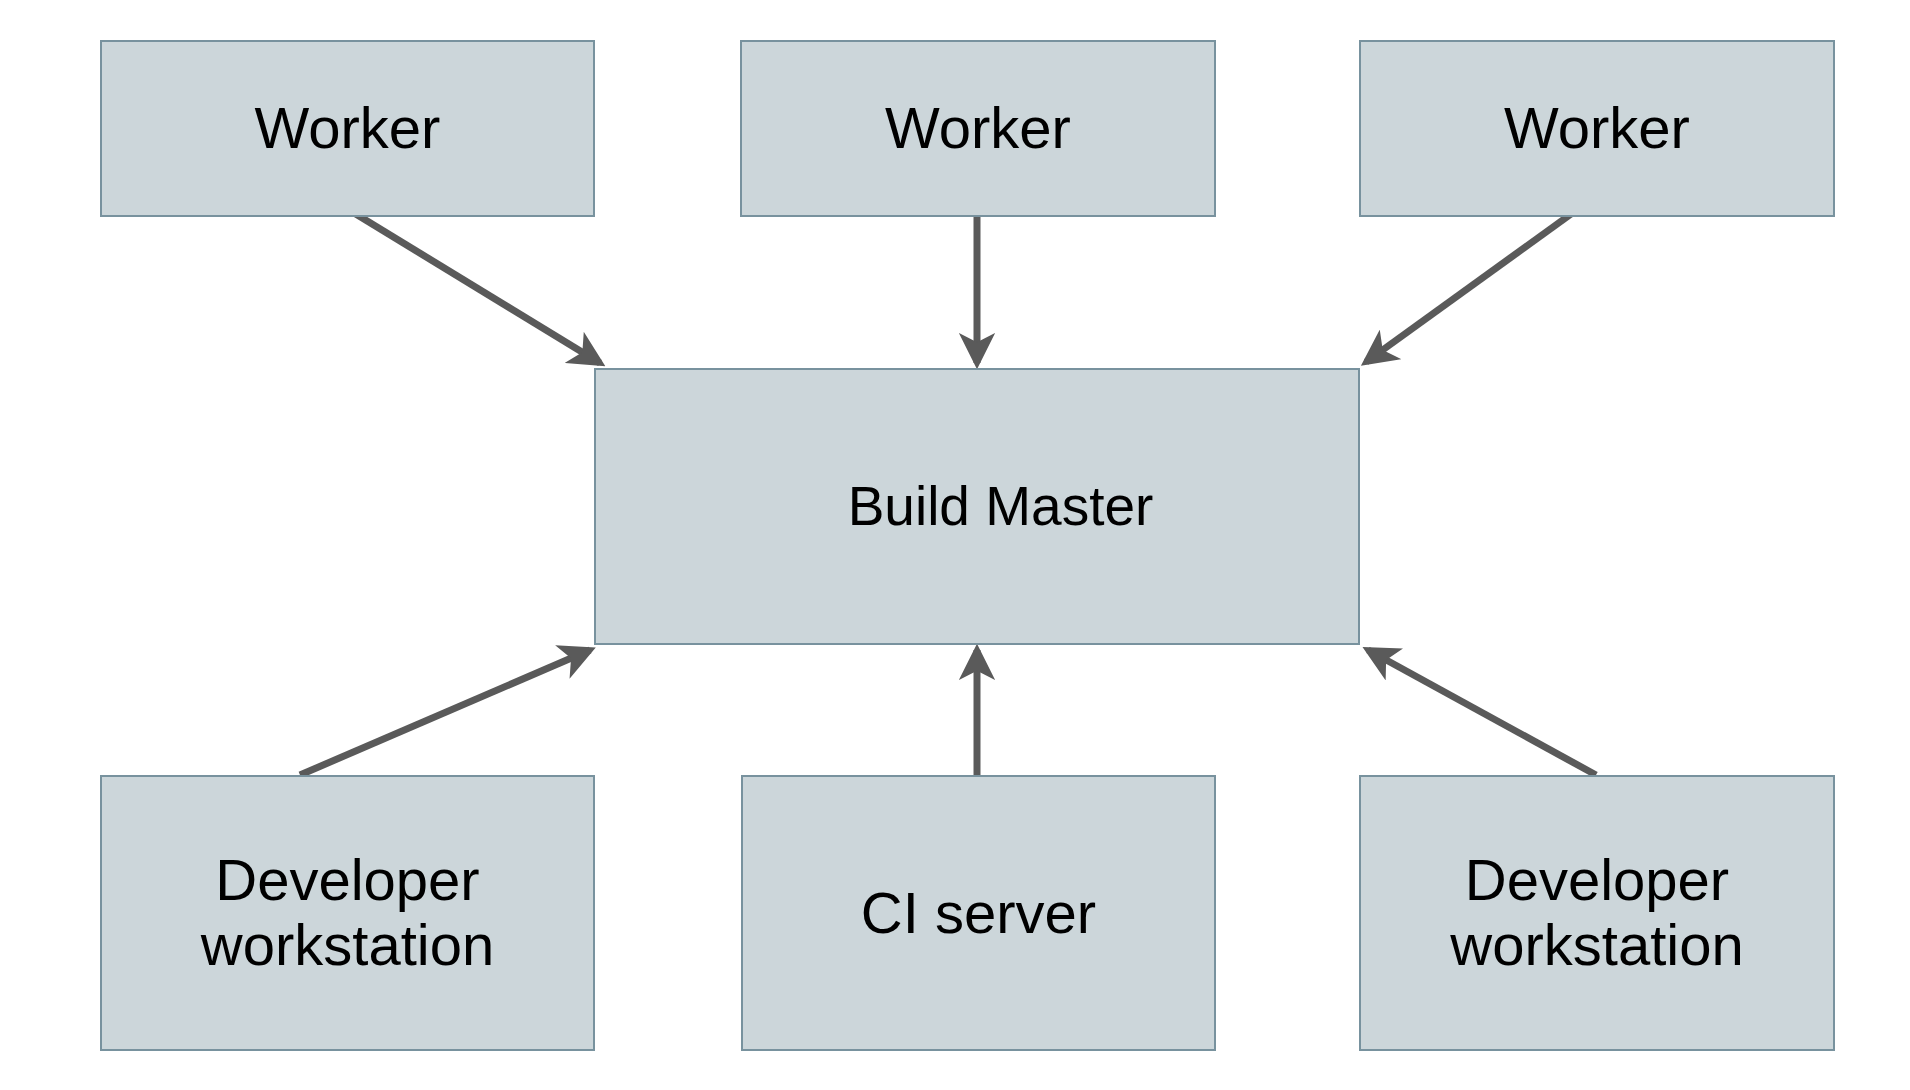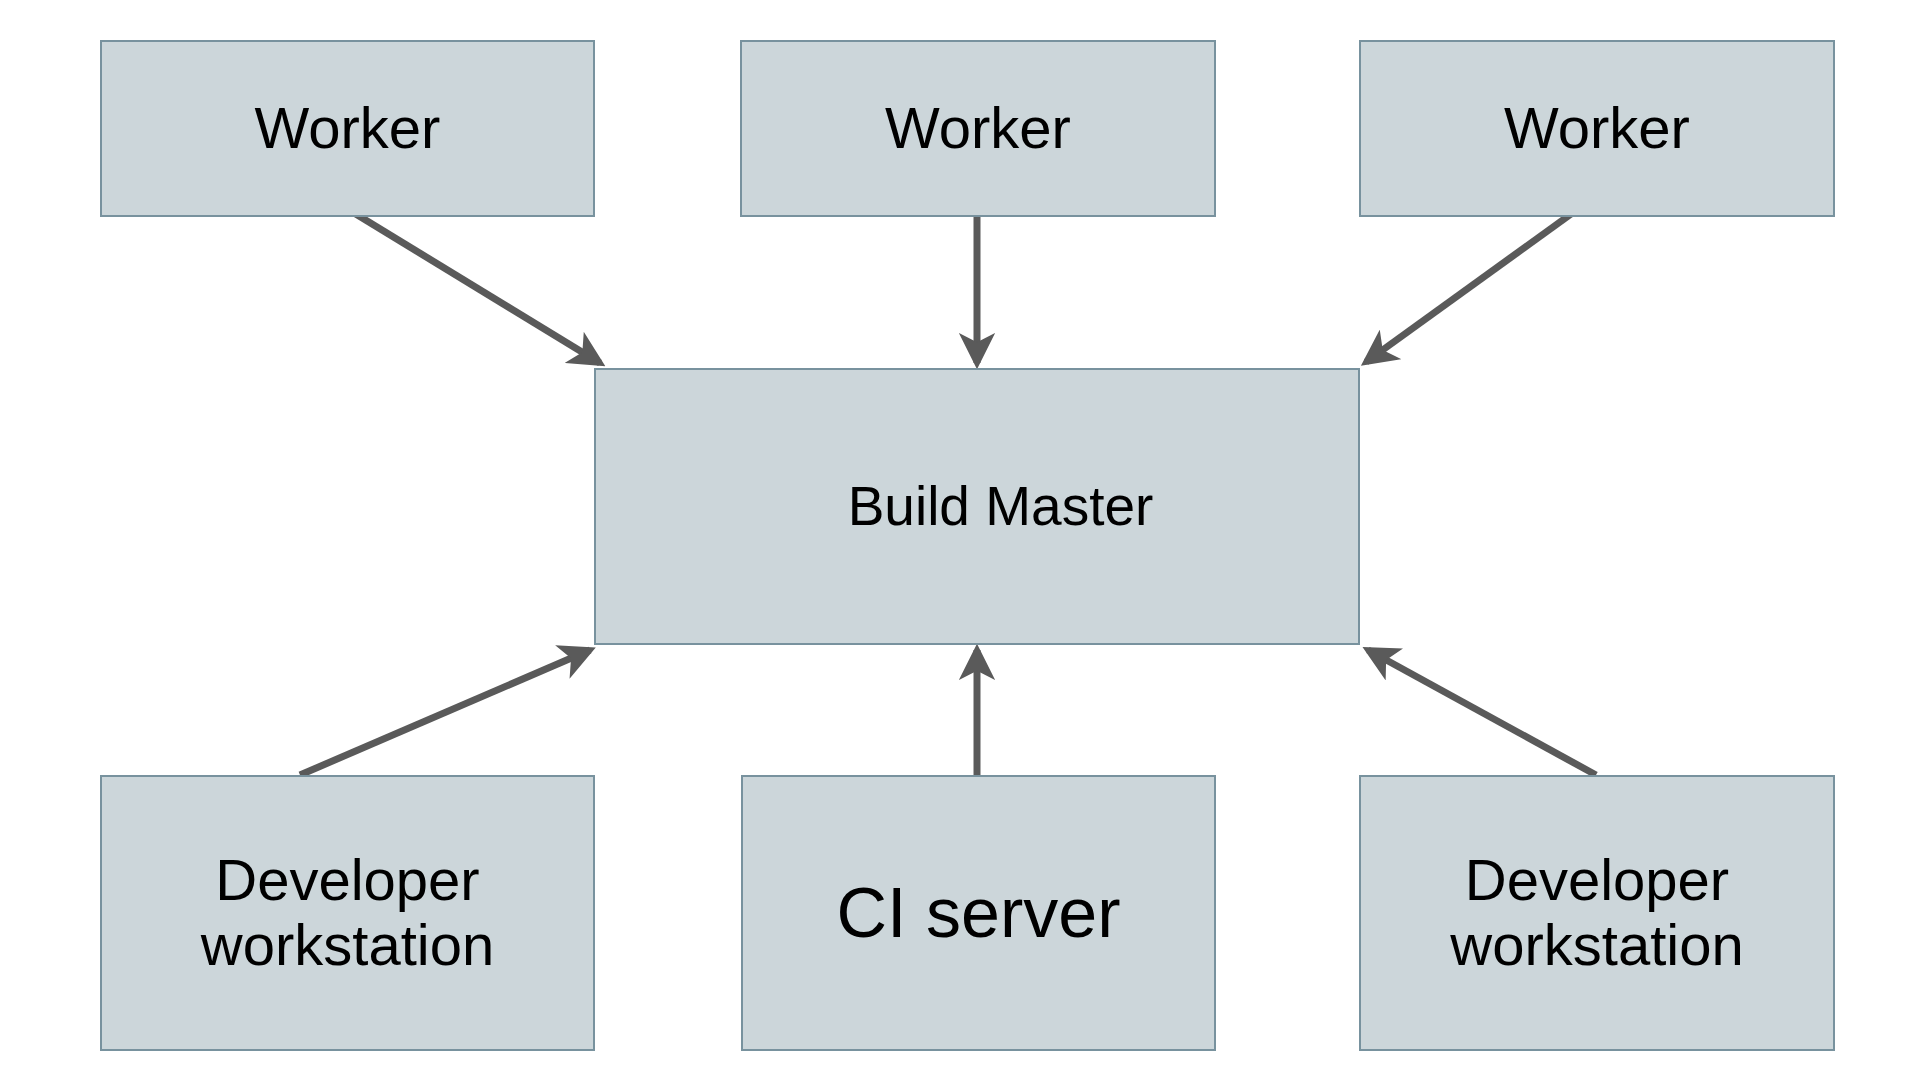--- a/index.html
+++ b/index.html
@@ -44,21 +44,21 @@
     padding: 0 8px;
     white-space: pre-line;
   }
 
   
   #node-worker-left   { left: 100px;  top: 40px;  width: 495px; height: 177px; font-size: 58px; }
   #node-worker-mid    { left: 740px;  top: 40px;  width: 476px; height: 177px; font-size: 58px; }
   #node-worker-right  { left: 1359px; top: 40px;  width: 476px; height: 177px; font-size: 58px; }
   #node-build-master  { left: 594px;  top: 368px; width: 766px; height: 277px; font-size: 55px; padding-left: 47px; }
   #node-dev-left      { left: 100px;  top: 775px; width: 495px; height: 276px; font-size: 58px; }
-  #node-ci-server     { left: 741px;  top: 775px; width: 475px; height: 276px; font-size: 70px; }
+  #node-ci-server     { left: 741px;  top: 775px; width: 475px; height: 276px; font-size: 58px; }
   #node-dev-right     { left: 1359px; top: 775px; width: 476px; height: 276px; font-size: 58px; }
 </style>
 </head>
 <body>
 
 <div id="diagram-canvas">
 
   <svg id="edge-layer" viewBox="0 0 1910 1090" width="1910" height="1090" xmlns="http://www.w3.org/2000/svg">
     <defs>
       <marker id="arrowhead" markerWidth="5.2" markerHeight="5.2" refX="4.3" refY="2.6" orient="auto" markerUnits="strokeWidth">

